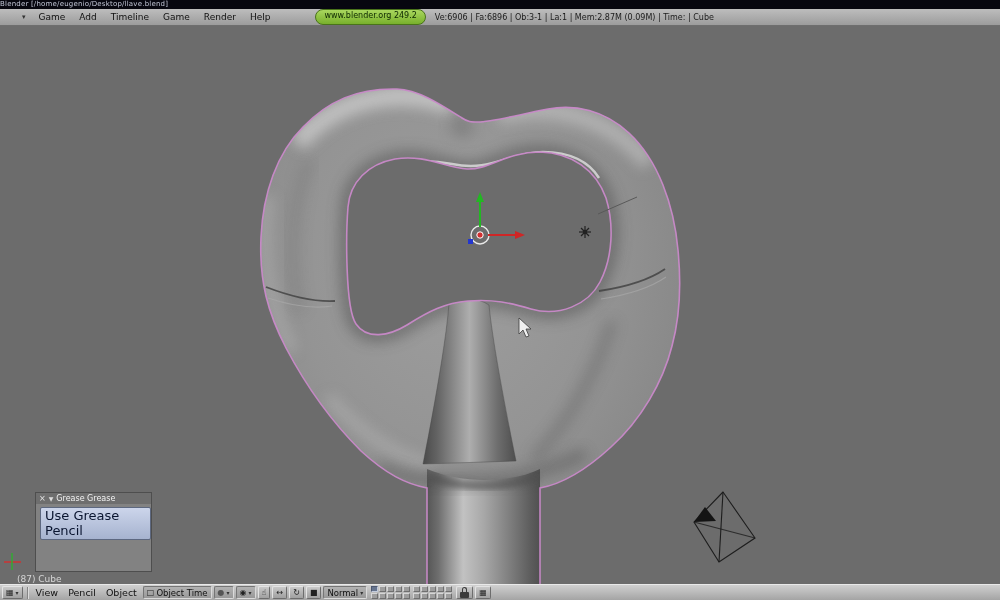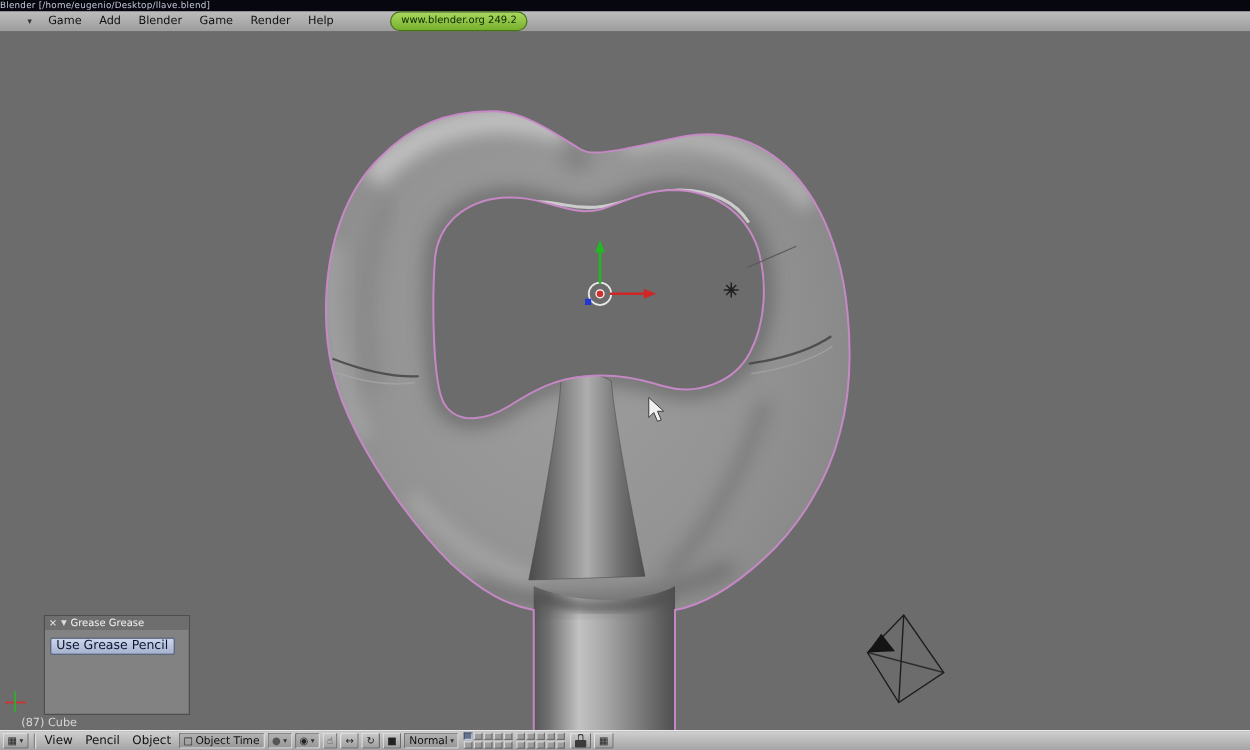--- a/index.html
+++ b/index.html
@@ -51,21 +51,21 @@
   }
   .gp-header {
     height:11px; display:flex; align-items:center; gap:3px; padding:0 3px;
     background:rgba(108,108,108,.9);
   }
   .gp-close { font-size:8px; line-height:10px; color:#e4e4e4; }
   .gp-collapse { font-size:6px; color:#dcdcdc; }
   .gp-title { font-size:8px; color:#f2f2f2; }
   .gp-btn {
     display:inline-block; margin:3px 0 0 4px; padding:0 4px 1px;
-    font-size:10px; color:#0a1530; border-radius:2px;
+    font-size:13px; color:#0a1530; border-radius:2px;
     background:linear-gradient(#ccd5eb,#a6b3cf);
     border:1px solid #5d6880;
   }
 
   .obj-label { position:absolute; left:17px; top:548px; font-size:9px; color:#d6d6d6; }
 
   
   .header3d {
     position:absolute; left:0; top:584px; width:1000px; height:16px;
     background:linear-gradient(var(--header_bg,#d0d0d0),#a4a4a4);
@@ -99,25 +99,26 @@
 <body>
 
 <div class="titlebar">
   <span>Blender [/home/eugenio/Desktop/llave.blend]</span>
 </div>
 
 <div class="menubar">
   <span class="mb-collapse">▾</span>
   <span class="menu-item">Game</span>
   <span class="menu-item">Add</span>
-  <span class="menu-item">Blender</span>
+  <span class="menu-item">Timeline</span>
   <span class="menu-item">Game</span>
   <span class="menu-item">Render</span>
   <span class="menu-item">Help</span>
   <span class="badge">www.blender.org 249.2</span>
+  <span class="stats">Ve:6906 | Fa:6896 | Ob:3-1 | La:1 | Mem:2.87M (0.09M) | Time: | Cube</span>
 </div>
 
 <div class="viewport">
   <svg class="scene" viewBox="0 25 1000 558">
     <defs>
       <radialGradient id="ringGrad" cx="0.45" cy="0.35" r="0.8">
         <stop offset="0" stop-color="#9e9e9e"></stop>
         <stop offset="0.45" stop-color="#949494"></stop>
         <stop offset="0.75" stop-color="#878787"></stop>
         <stop offset="1" stop-color="#7a7a7a"></stop>

